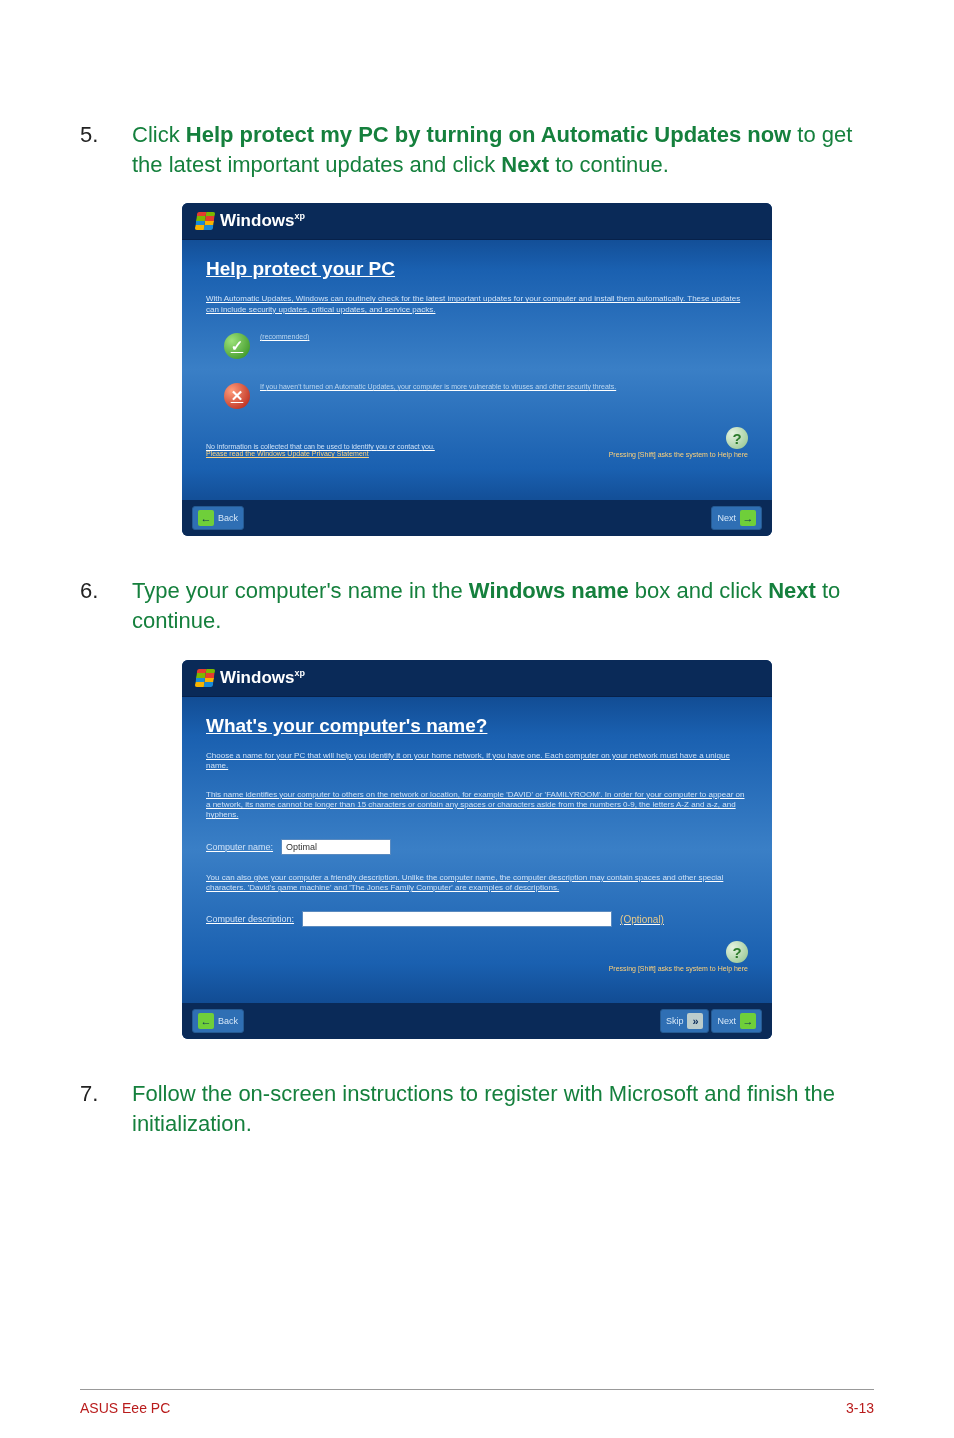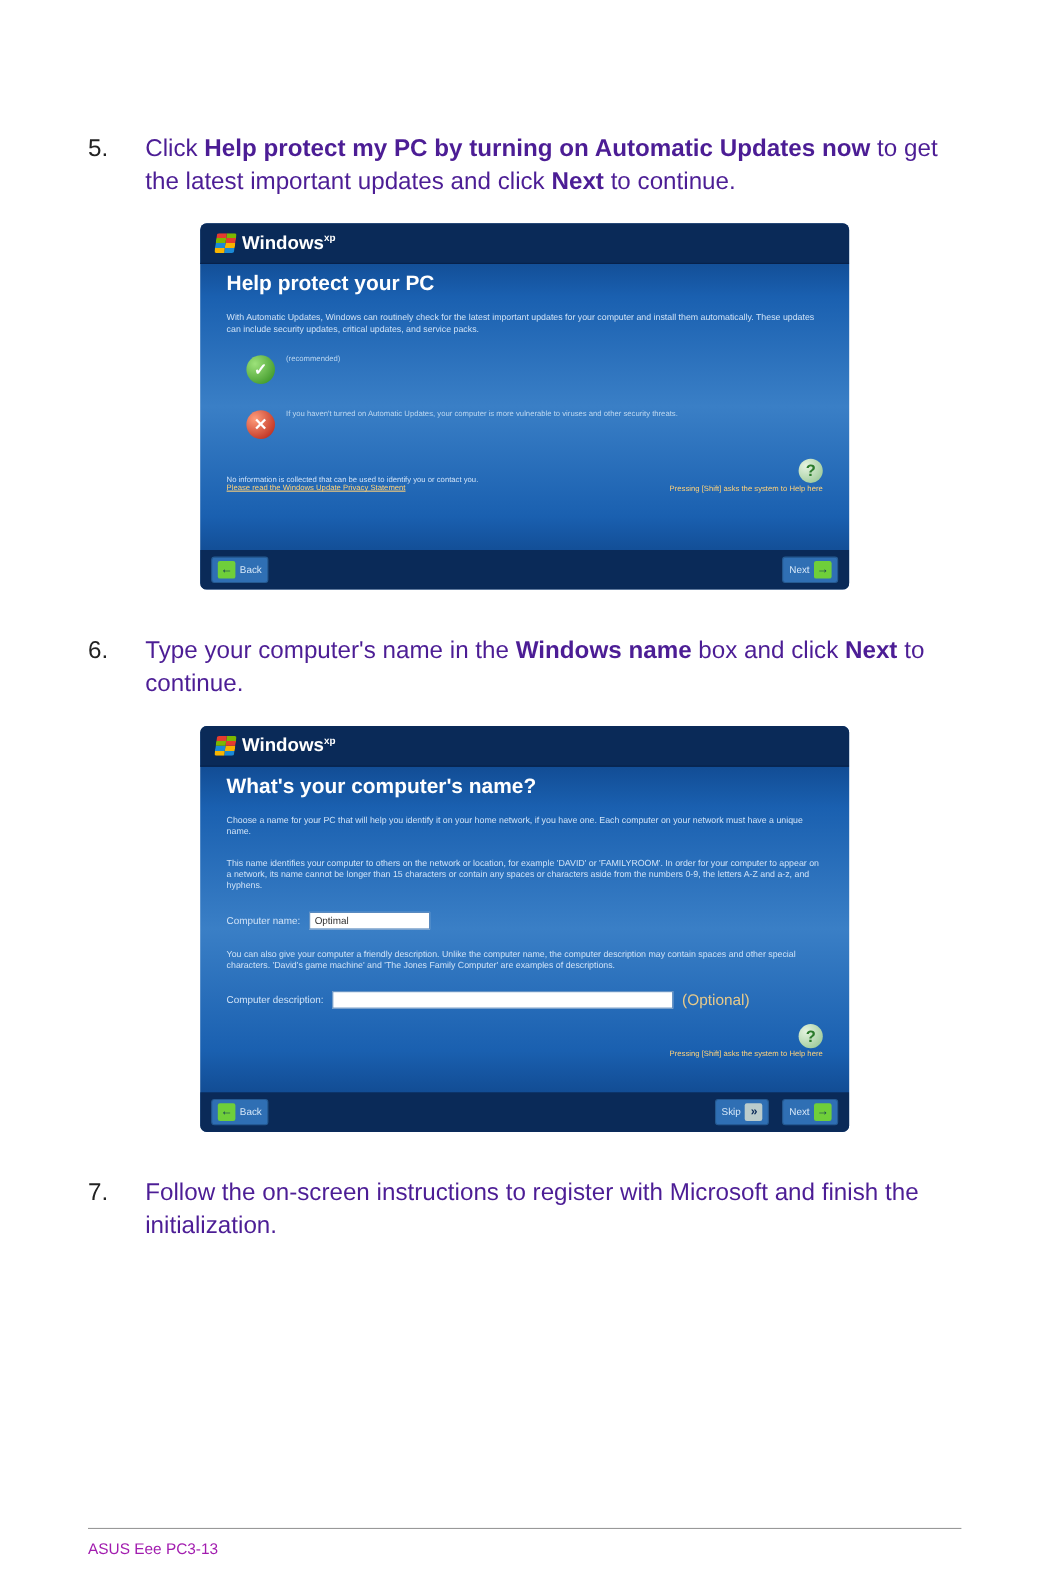--- a/index.html
+++ b/index.html
@@ -27,21 +27,21 @@
   text-align: left;
   font-size: 22px;
   color: #222;
   padding-top: 2px;
   flex-shrink: 0;
 }
 .step-text {
   flex: 1;
   font-size: 22px;
   line-height: 1.35;
-  color: #4c1d95;
+  color: #15803d;
 }
 .step-text b { font-weight: 700; }
 .win-screenshot {
   margin: 24px auto 0 auto;
   width: 590px;
   background: linear-gradient(180deg, #0a3a7a 0%, #1a60b0 20%, #3a7fc6 50%, #1a60b0 80%, #0a3a7a 100%);
   border-radius: 6px;
   overflow: hidden;
   font-family: Tahoma, Arial, sans-serif;
   color: #fff;
@@ -73,23 +73,24 @@
   transform: skewX(-8deg);
   border-radius: 2px;
 }
 .win-brand {
   font-size: 17px;
   font-weight: 700;
   color: #fff;
 }
 .win-brand sup { font-size: 9px; vertical-align: top; }
 .win-body {
-  padding: 8px 24px 10px 24px;
+  padding: 18px 24px 10px 24px;
   min-height: 260px;
   position: relative;
+  text-decoration: underline;
 }
 .win-title {
   font-size: 19px;
   font-weight: 700;
   color: #fff;
   margin-bottom: 14px;
 }
 .win-desc {
   font-size: 8px;
   color: #cfe2f7;
@@ -215,31 +216,32 @@
   height: 16px;
   display: inline-block;
 }
 .cn-row {
   display: flex;
   align-items: center;
   margin-bottom: 18px;
 }
 .cn-row .cn-input.name { width: 110px; }
 .cn-row .cn-input.desc { width: 310px; }
-.cn-opt { font-size: 14px; color: #e6c98a; }
+.cn-opt { font-size: 10px; color: #e6c98a; }
 .page-footer {
   position: absolute;
   bottom: 0;
   left: 80px;
   right: 80px;
   border-top: 1px solid #999;
   padding: 10px 0 22px 0;
   display: flex;
+  justify-content: space-between;
   font-size: 14px;
-  color: #a21caf;
+  color: #b91c1c;
 }
 </style>
 </head>
 <body>
 
 <div class="page">
 
   <div class="step">
     <div class="step-row">
       <div class="step-num">5.</div>
@@ -333,21 +335,21 @@
             <div class="win-help-circle">?</div>
             <div class="win-help-label">Pressing [Shift] asks the system to Help here</div>
           </div>
         </div>
       </div>
       <div class="win-footer">
         <div class="ft-btn">
           <span class="ft-arrow back">←</span>
           <span>Back</span>
         </div>
-        <div style="display:flex;gap:12px">
+        <div style="display:flex;gap:2px">
           <div class="ft-btn">
             <span>Skip</span>
             <span class="ft-arrow skip">»</span>
           </div>
           <div class="ft-btn">
             <span>Next</span>
             <span class="ft-arrow">→</span>
           </div>
         </div>
       </div>

